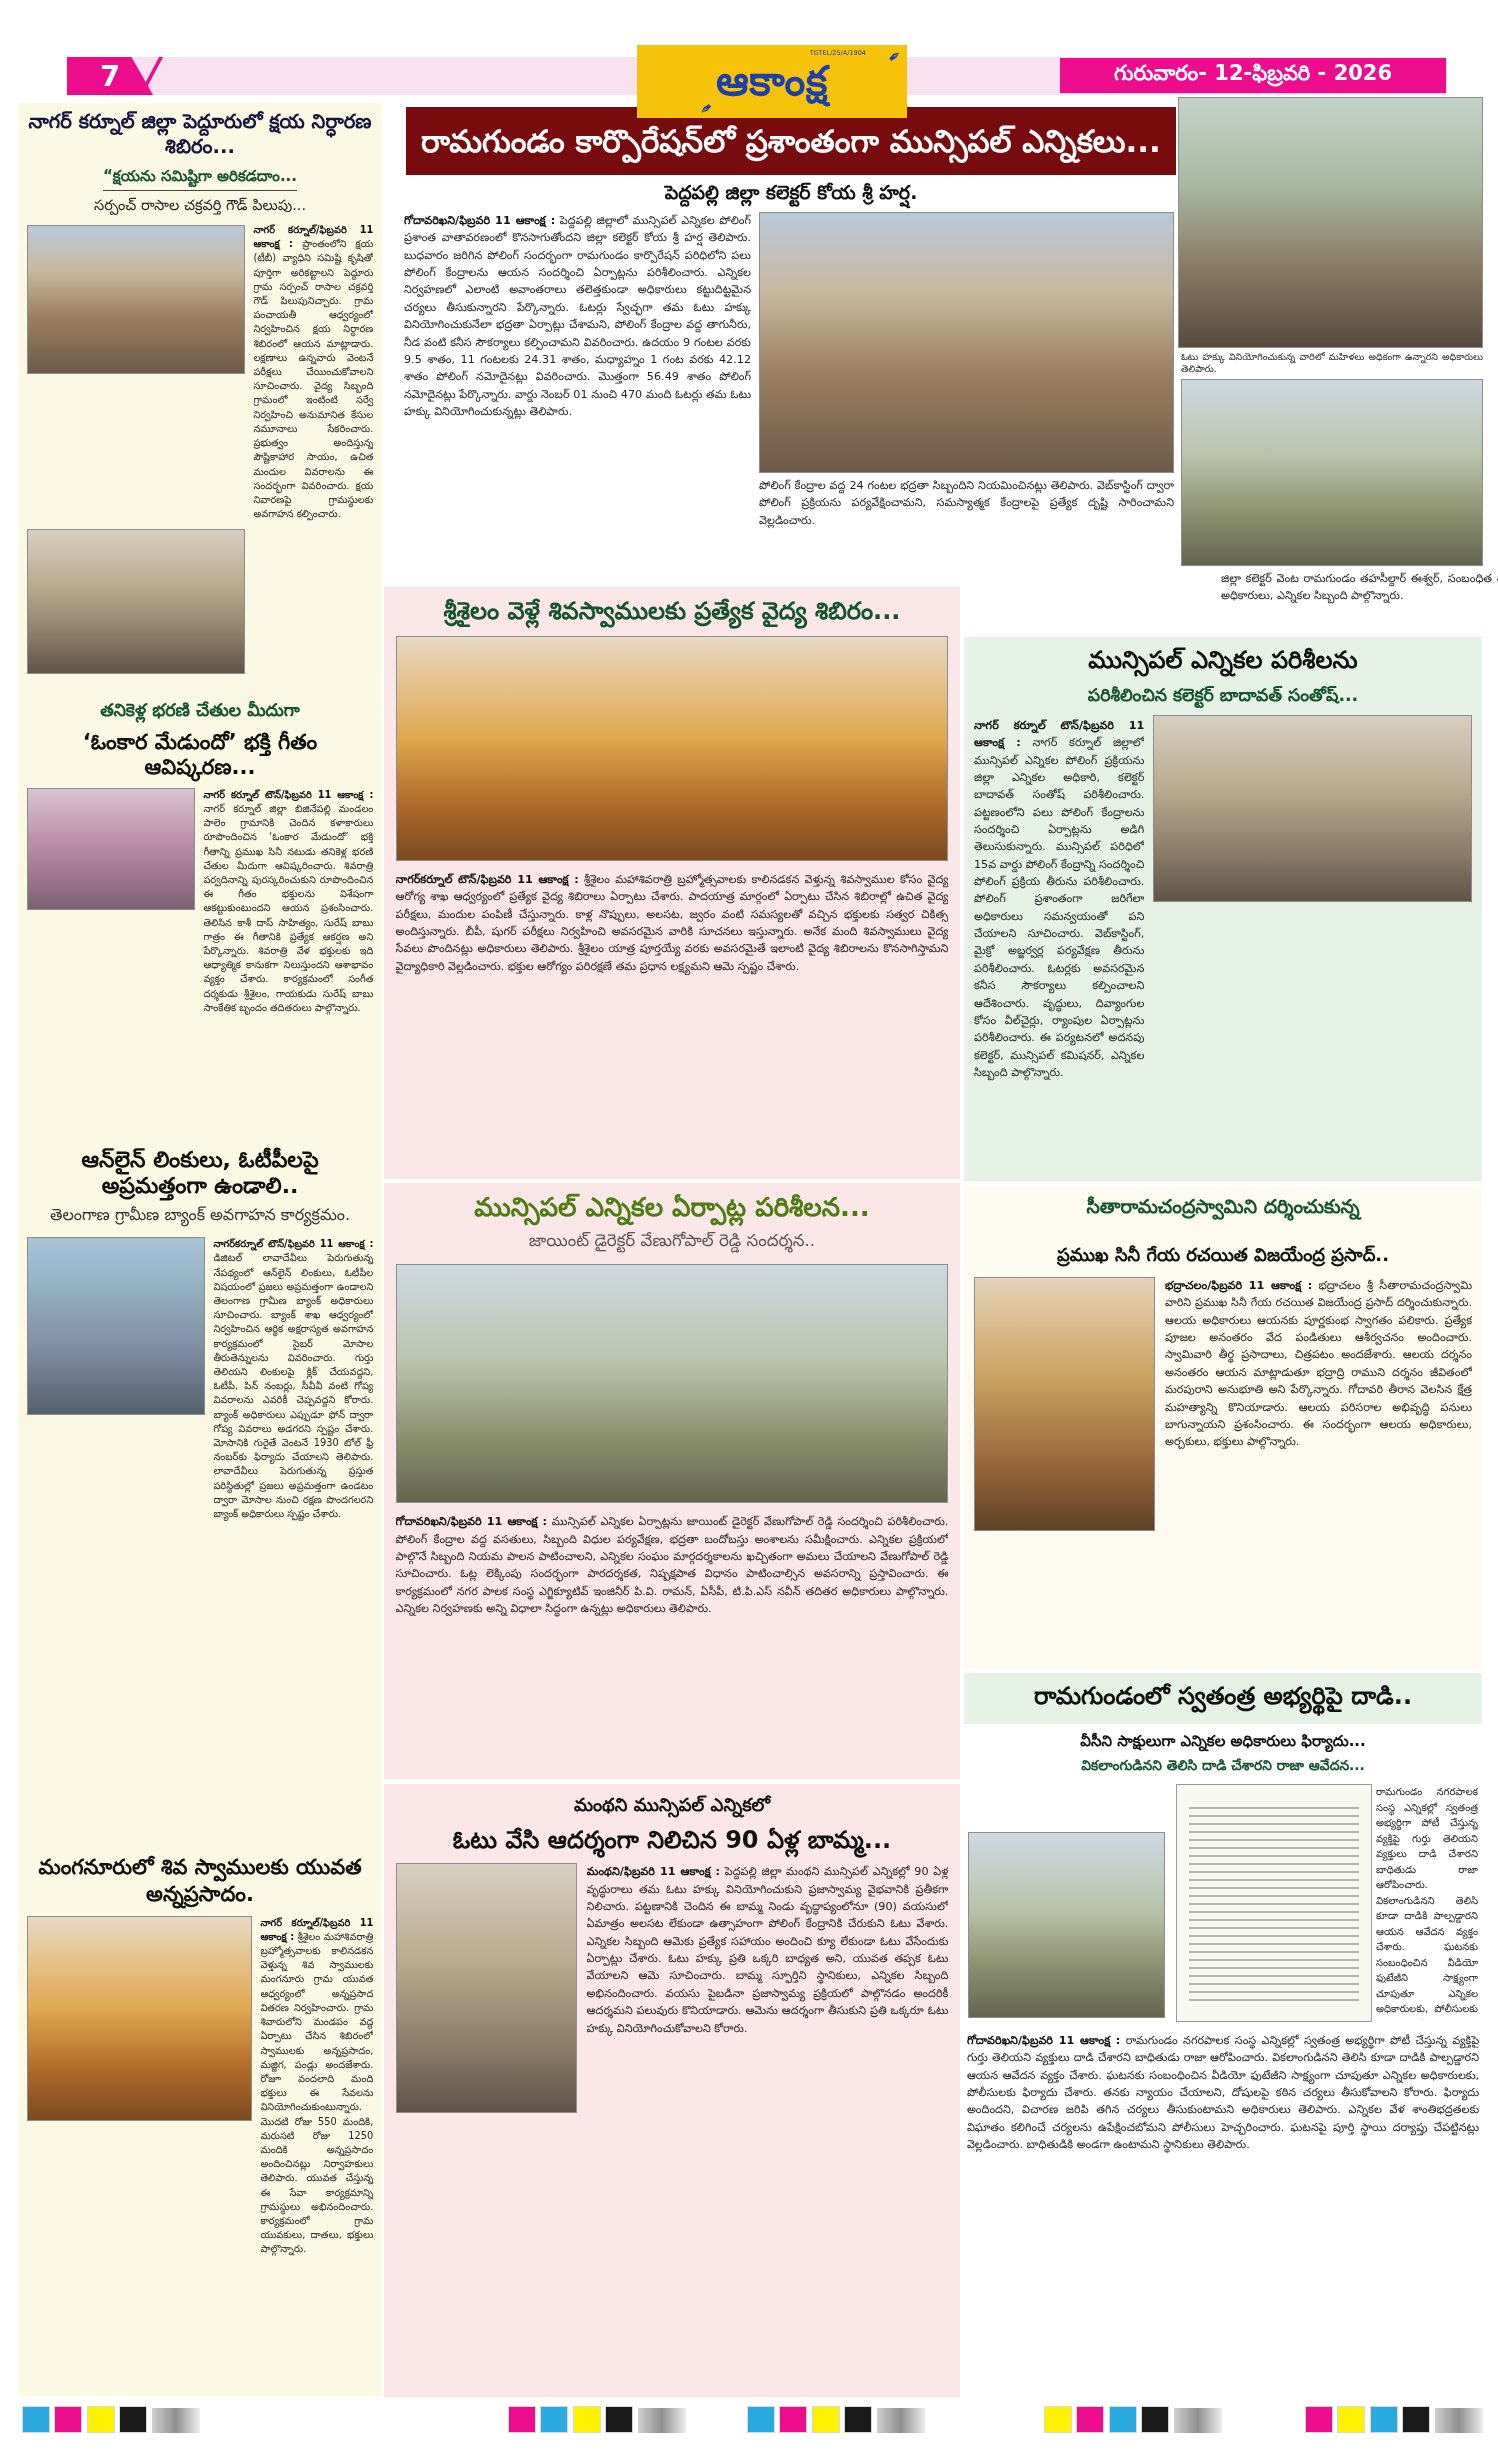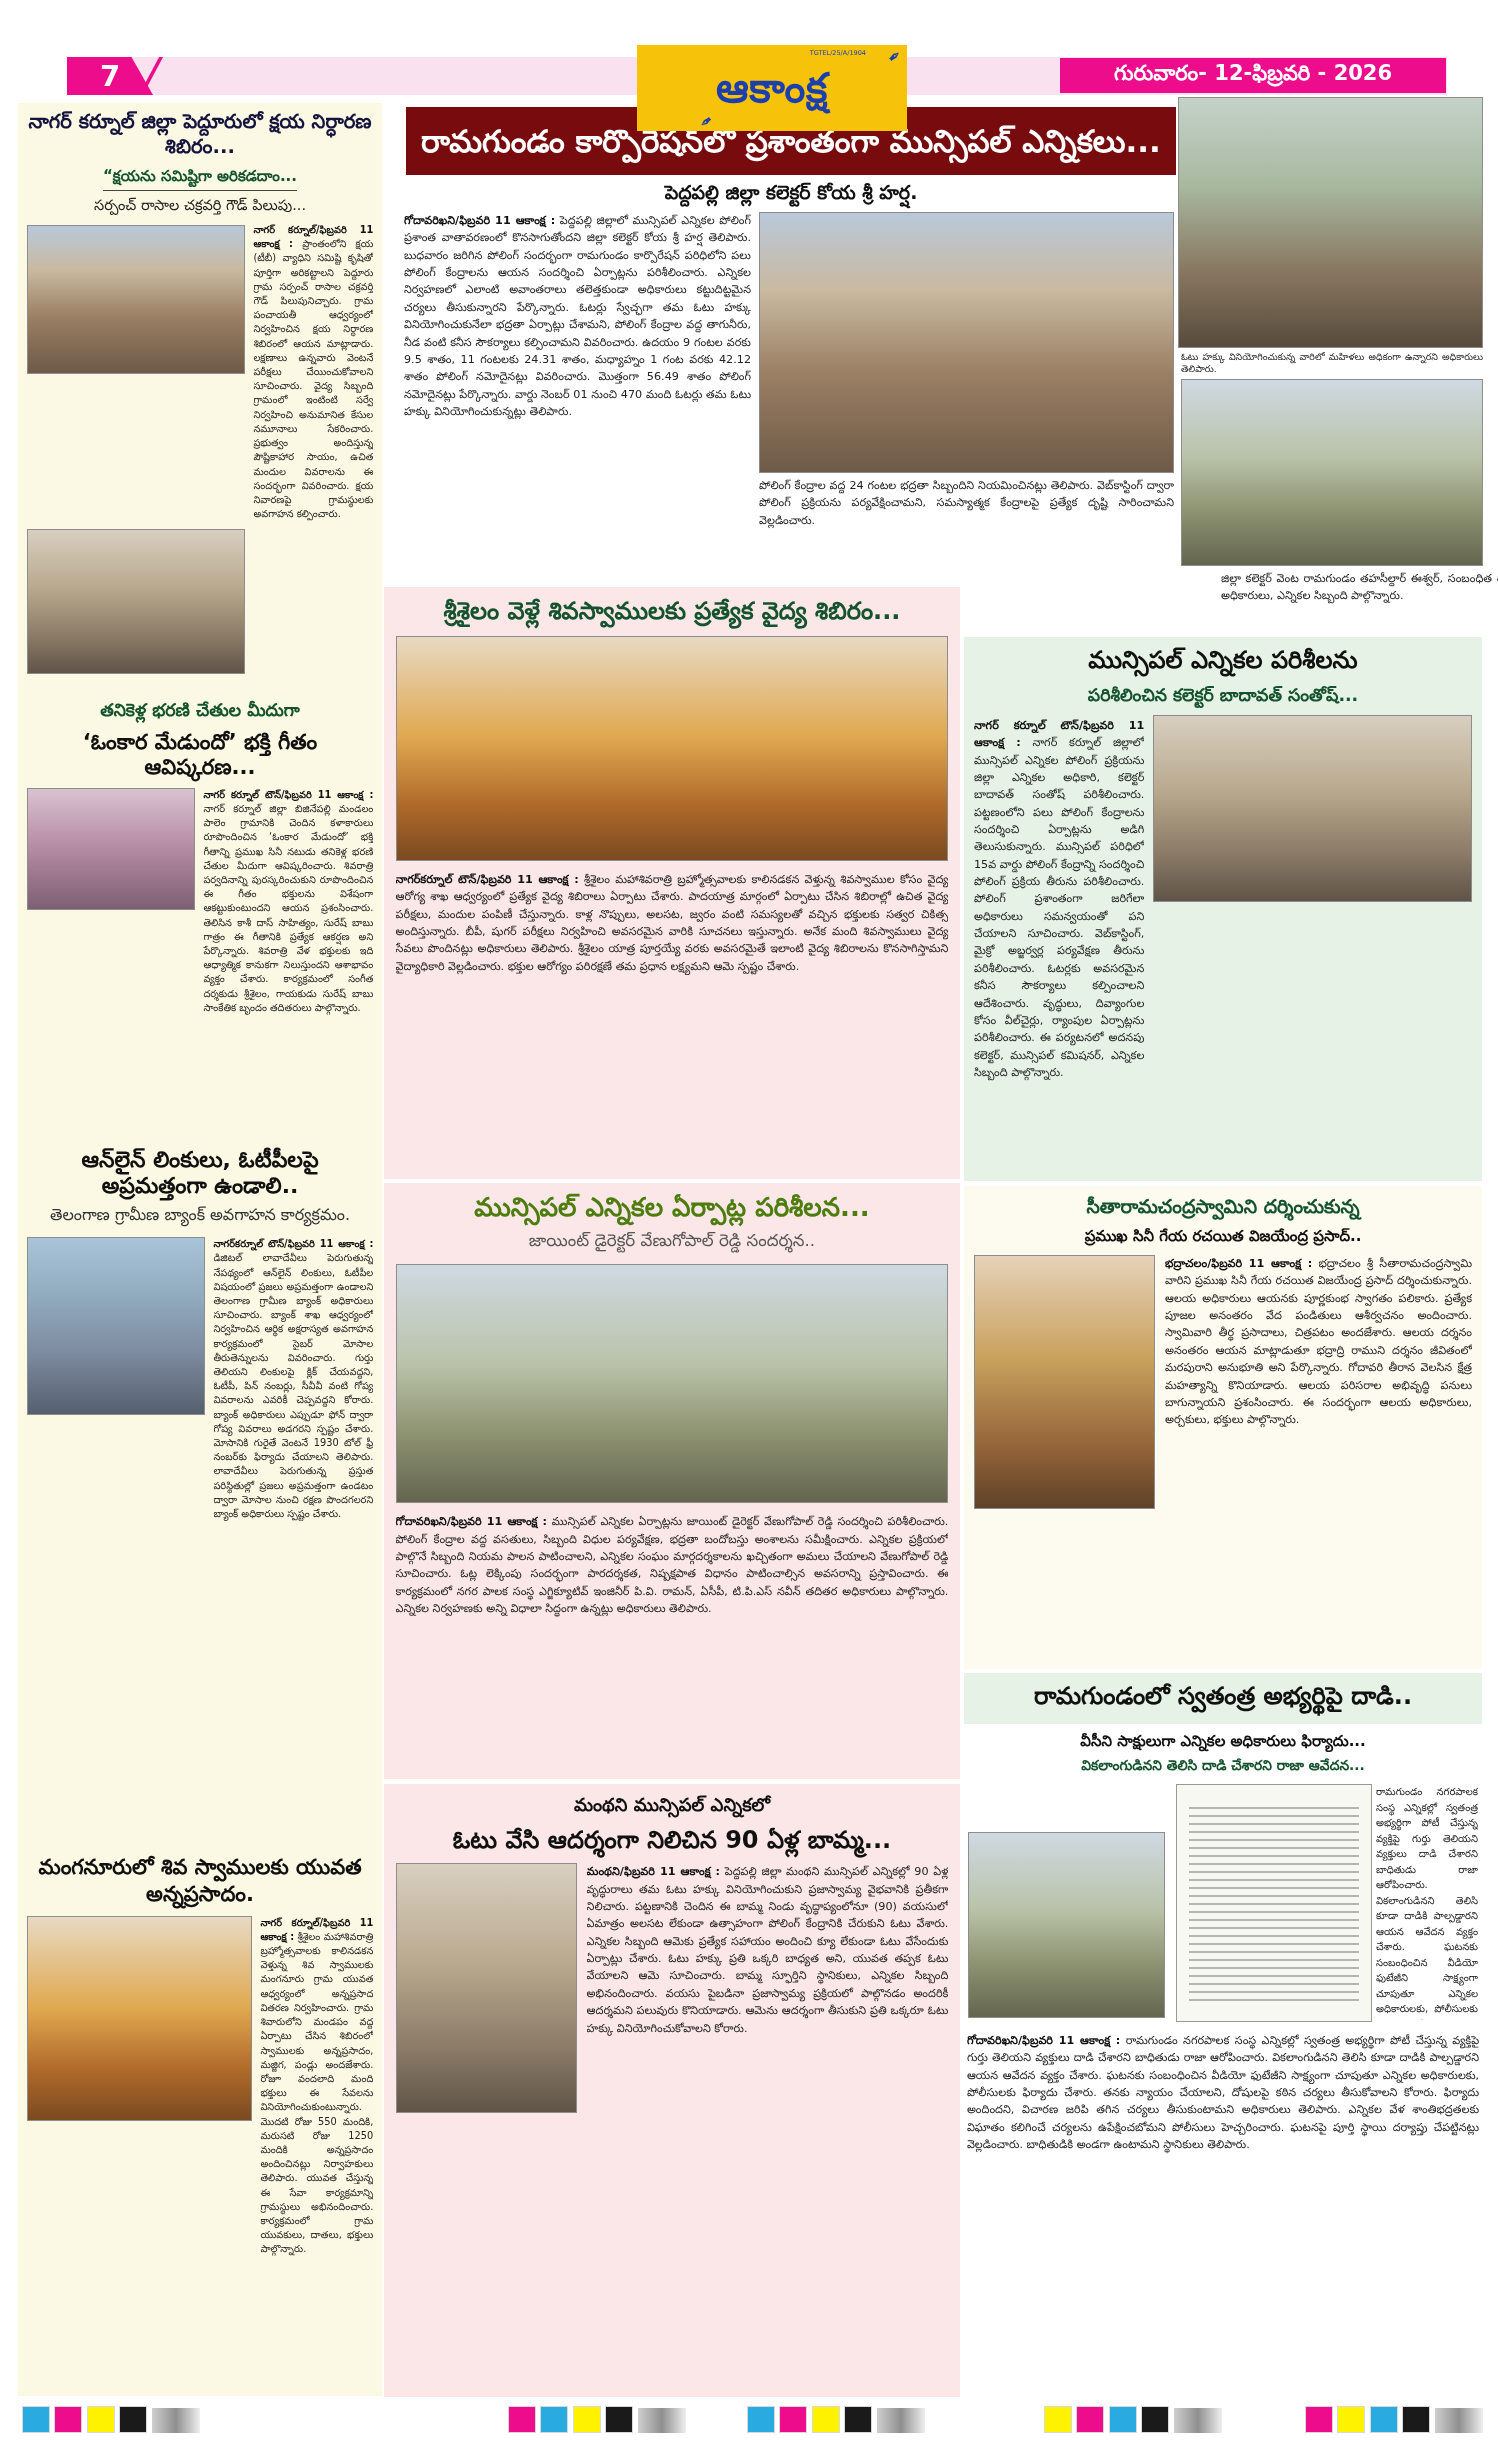--- a/index.html
+++ b/index.html
@@ -58,21 +58,21 @@
 </style>
 </head>
 <body>
 
 <div class="page">
 
   <div class="abs hdr-bar" style="left:67px;top:57px;width:1380px;height:38px;"></div>
   <div class="abs pagenum" style="left:67px;top:57px;width:86px;height:38px;">7</div>
   <div class="pagenum-stripe"></div>
 
-  <div class="abs masthead" style="left:637px;top:45px;width:270px;height:86px;">
+  <div class="abs masthead" style="left:637px;top:45px;width:270px;height:73px;">
     <span class="mh-reg">TGTEL/25/A/1904</span>
     <span class="pen" style="top:1.5px;right:5.8px;transform:rotate(-40deg);">✒</span>
     <span class="mh-main">ఆకాంక్ష</span>
     <span class="pen" style="bottom:0px;left:62px;transform:rotate(140deg);">✒</span>
   </div>
 
   <div class="abs dateband" style="left:1060px;top:58px;width:386px;height:35px;">గురువారం- 12-ఫిబ్రవరి - 2026</div>
 
   <div class="abs col-cream" style="left:18px;top:103px;width:364px;height:2293px;padding:7.3px 8.7px;box-sizing:border-box;">
 
@@ -171,21 +171,21 @@
     <div class="k-red" style="font-size:17.4px;text-align:center;margin-top:5.8px;">పరిశీలించిన కలెక్టర్ బాదావత్ సంతోష్...</div>
     <div class="photo ph-indoor" style="float:right;width:319px;height:187px;margin:5.8px 0 5.8px 8.7px;"></div>
     <p class="body-lg" style="margin-top:7.3px;">
       <span class="dl">నాగర్ కర్నూల్ టౌన్/ఫిబ్రవరి 11 ఆకాంక్ష :</span>
       <span>నాగర్ కర్నూల్ జిల్లాలో మున్సిపల్ ఎన్నికల పోలింగ్ ప్రక్రియను జిల్లా ఎన్నికల అధికారి, కలెక్టర్ బాదావత్ సంతోష్ పరిశీలించారు. పట్టణంలోని పలు పోలింగ్ కేంద్రాలను సందర్శించి ఏర్పాట్లను అడిగి తెలుసుకున్నారు. మున్సిపల్ పరిధిలో 15వ వార్డు పోలింగ్ కేంద్రాన్ని సందర్శించి పోలింగ్ ప్రక్రియ తీరును పరిశీలించారు. పోలింగ్ ప్రశాంతంగా జరిగేలా అధికారులు సమన్వయంతో పని చేయాలని సూచించారు. వెబ్‌కాస్టింగ్, మైక్రో అబ్జర్వర్ల పర్యవేక్షణ తీరును పరిశీలించారు. ఓటర్లకు అవసరమైన కనీస సౌకర్యాలు కల్పించాలని ఆదేశించారు. వృద్ధులు, దివ్యాంగుల కోసం వీల్‌చైర్లు, ర్యాంపుల ఏర్పాట్లను పరిశీలించారు. ఈ పర్యటనలో అదనపు కలెక్టర్, మున్సిపల్ కమిషనర్, ఎన్నికల సిబ్బంది పాల్గొన్నారు.</span>
     </p>
   </div>
 
   <div class="abs sec-cream" style="left:964px;top:1186px;width:518px;height:483px;padding:8.7px 10px;box-sizing:border-box;">
     <div class="k-red" style="font-size:19px;text-align:center;">సీతారామచంద్రస్వామిని దర్శించుకున్న</div>
-    <h2 style="font-size:15px;text-align:center;margin-top:5px;color:#111;">ప్రముఖ సినీ గేయ రచయిత విజయేంద్ర ప్రసాద్..</h2>
+    <h2 style="font-size:18px;text-align:center;margin-top:22px;color:#111;">ప్రముఖ సినీ గేయ రచయిత విజయేంద్ర ప్రసాద్..</h2>
     <div class="photo ph-temple" style="float:left;width:181px;height:254px;margin:7.3px 10px 4.4px 0;"></div>
     <p class="body-lg" style="margin-top:7.3px;">
       <span class="dl">భద్రాచలం/ఫిబ్రవరి 11 ఆకాంక్ష :</span>
       <span>భద్రాచలం శ్రీ సీతారామచంద్రస్వామి వారిని ప్రముఖ సినీ గేయ రచయిత విజయేంద్ర ప్రసాద్ దర్శించుకున్నారు. ఆలయ అధికారులు ఆయనకు పూర్ణకుంభ స్వాగతం పలికారు. ప్రత్యేక పూజల అనంతరం వేద పండితులు ఆశీర్వచనం అందించారు. స్వామివారి తీర్థ ప్రసాదాలు, చిత్రపటం అందజేశారు. ఆలయ దర్శనం అనంతరం ఆయన మాట్లాడుతూ భద్రాద్రి రాముని దర్శనం జీవితంలో మరపురాని అనుభూతి అని పేర్కొన్నారు. గోదావరి తీరాన వెలసిన క్షేత్ర మహత్యాన్ని కొనియాడారు. ఆలయ పరిసరాల అభివృద్ధి పనులు బాగున్నాయని ప్రశంసించారు. ఈ సందర్భంగా ఆలయ అధికారులు, అర్చకులు, భక్తులు పాల్గొన్నారు.</span>
     </p>
   </div>
 
   <div class="abs" style="left:964px;top:1673px;width:518px;height:724px;box-sizing:border-box;">
     <div class="sec-green" style="padding:8.7px 7.3px;">
       <h2 style="font-size:24px;text-align:center;color:#111;">రామగుండంలో స్వతంత్ర అభ్యర్థిపై దాడి..</h2>

